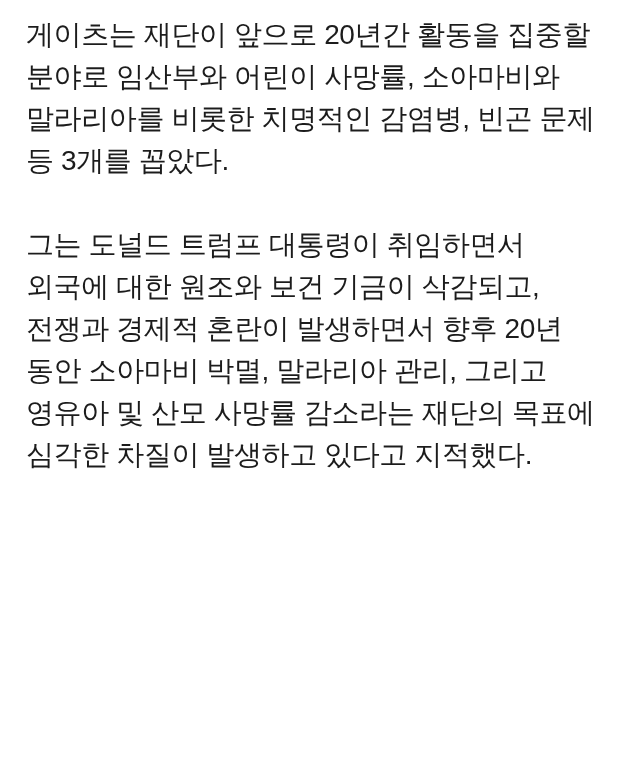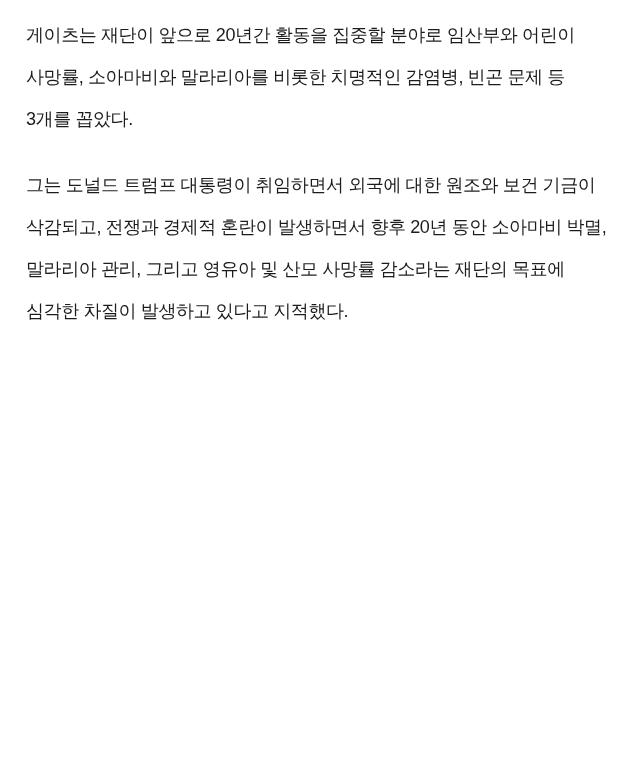--- a/index.html
+++ b/index.html
@@ -15,30 +15,30 @@
     color: #1a1a1a;
   }
   .article {
     box-sizing: border-box;
     width: 640px;
     height: 764px;
     padding: 14px 26px 0 26px;
     background: #ffffff;
   }
   .para {
-    font-size: 18px;
+    font-size: 28px;
     line-height: 42px;
     letter-spacing: -0.4px;
     color: #1c1c1c;
     margin: 0;
     word-break: keep-all;
     text-align: left;
   }
   .para + .para {
-    margin-top: 24px;
+    margin-top: 42px;
   }
 </style>
 </head>
 <body>
 
 <div class="article">
   <p class="para">게이츠는 재단이 앞으로 20년간 활동을 집중할 분야로 임산부와 어린이 사망률, 소아마비와 말라리아를 비롯한 치명적인 감염병, 빈곤 문제 등 3개를 꼽았다.</p>
   <p class="para">그는 도널드 트럼프 대통령이 취임하면서 외국에 대한 원조와 보건 기금이 삭감되고, 전쟁과 경제적 혼란이 발생하면서 향후 20년 동안 소아마비 박멸, 말라리아 관리, 그리고 영유아 및 산모 사망률 감소라는 재단의 목표에 심각한 차질이 발생하고 있다고 지적했다.</p>
 </div>
 

